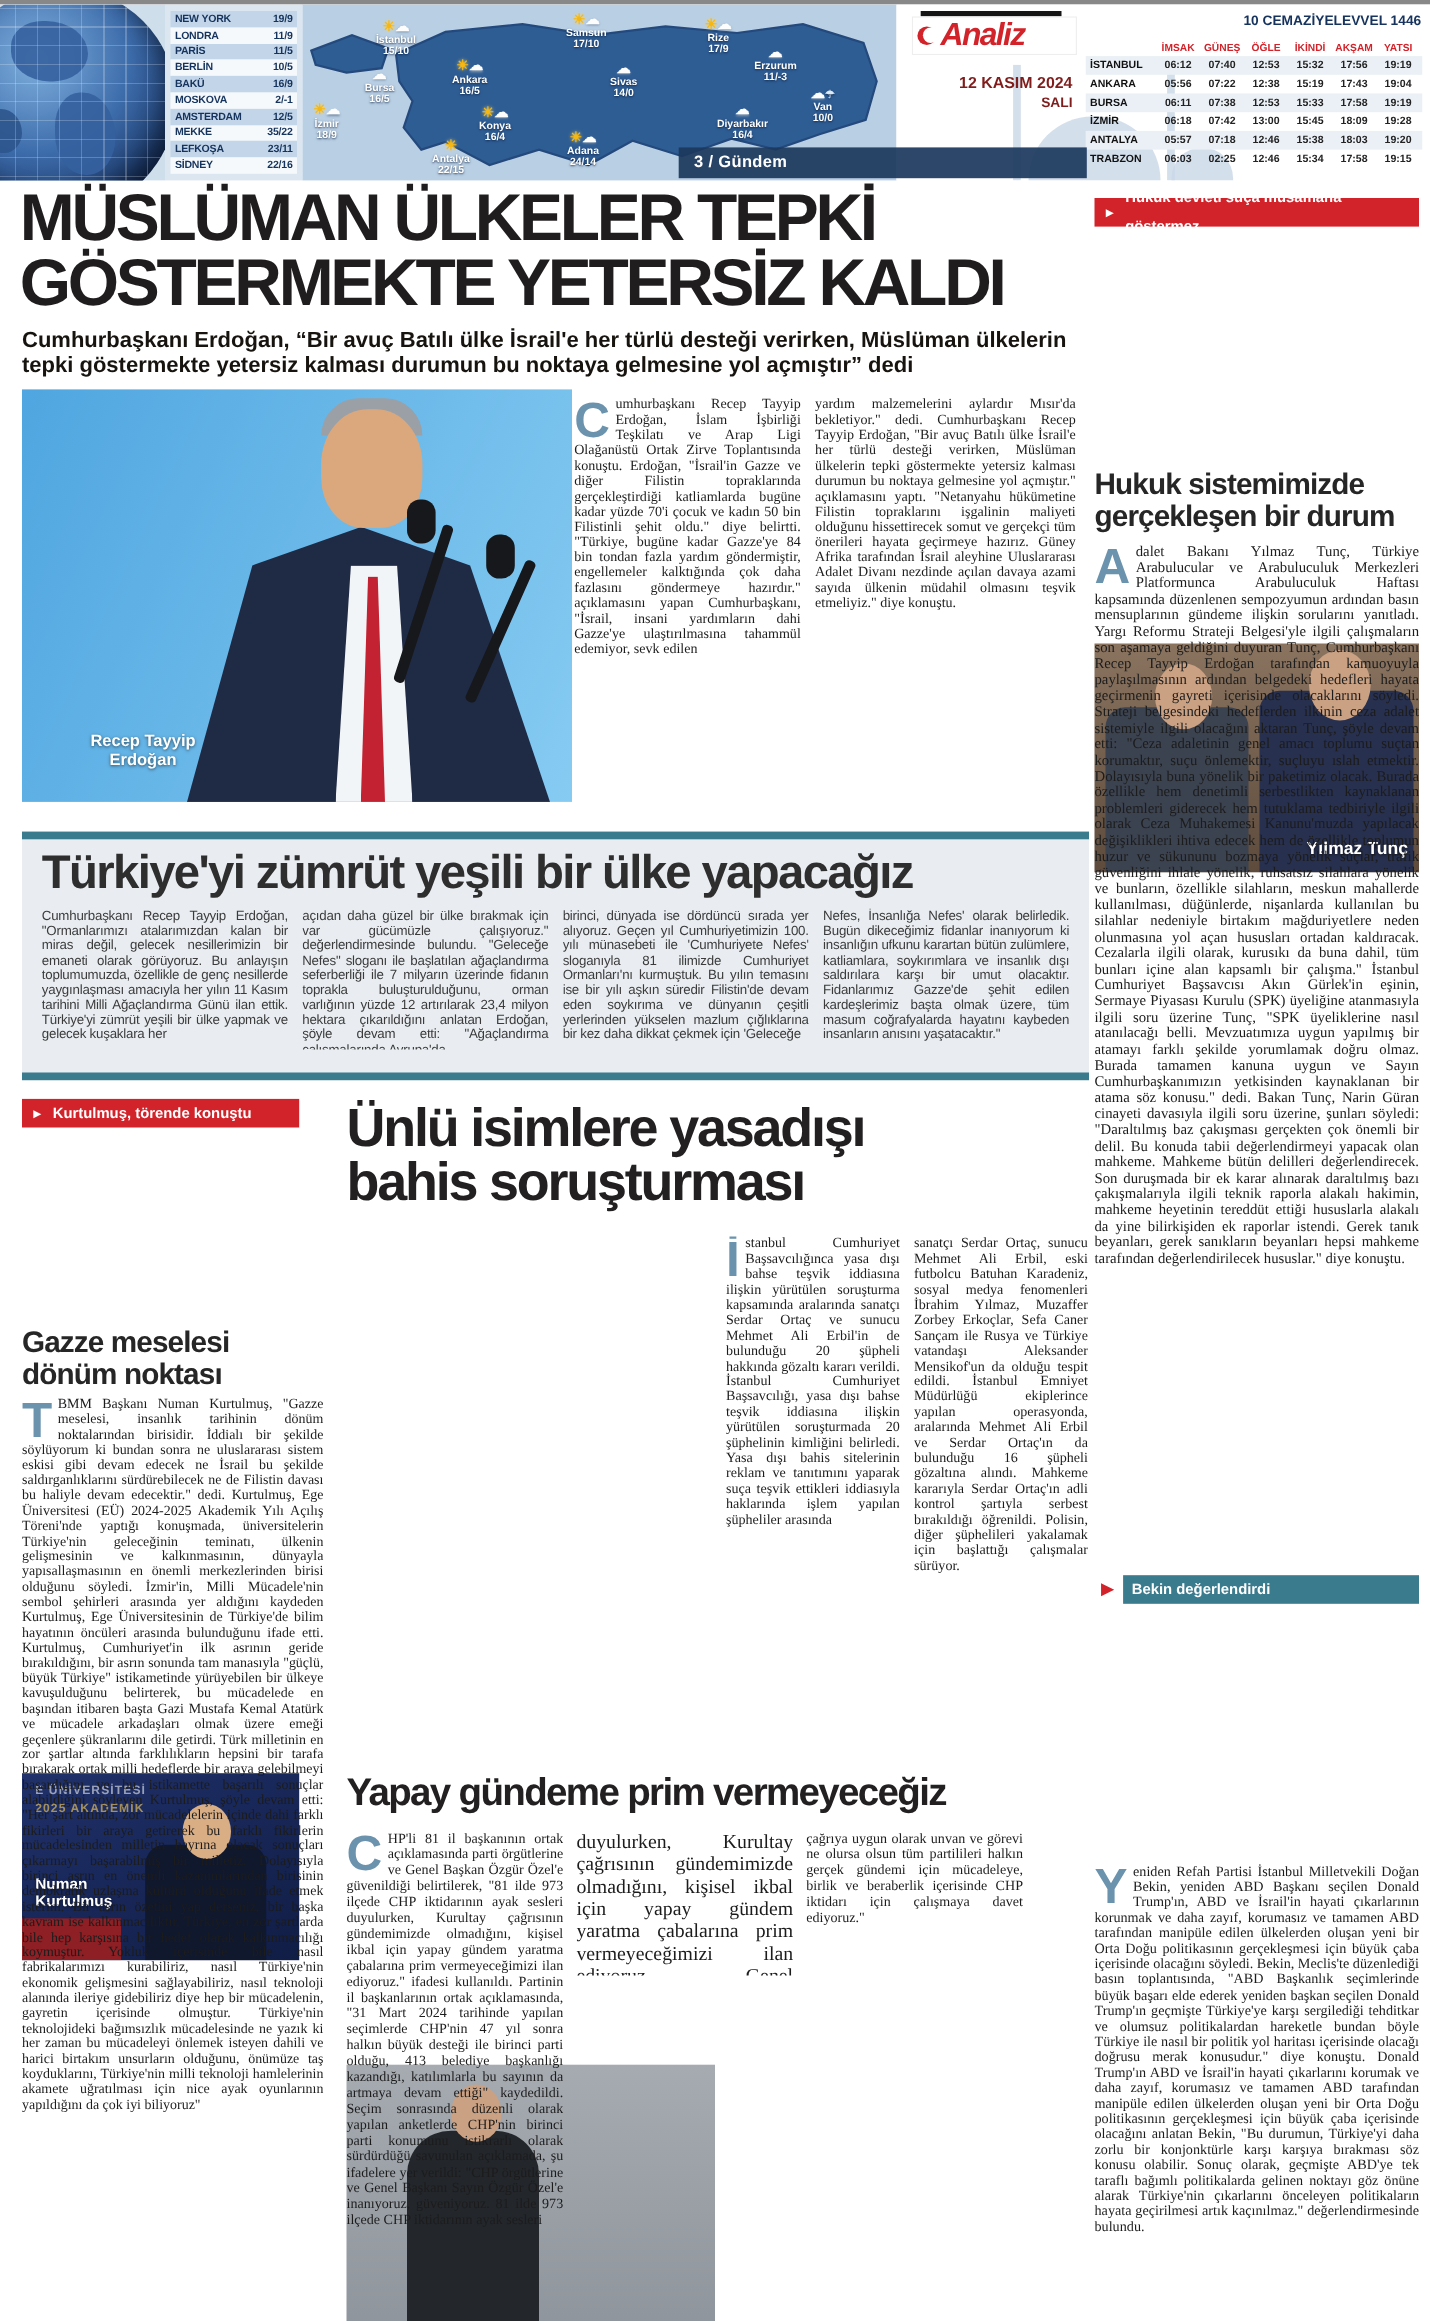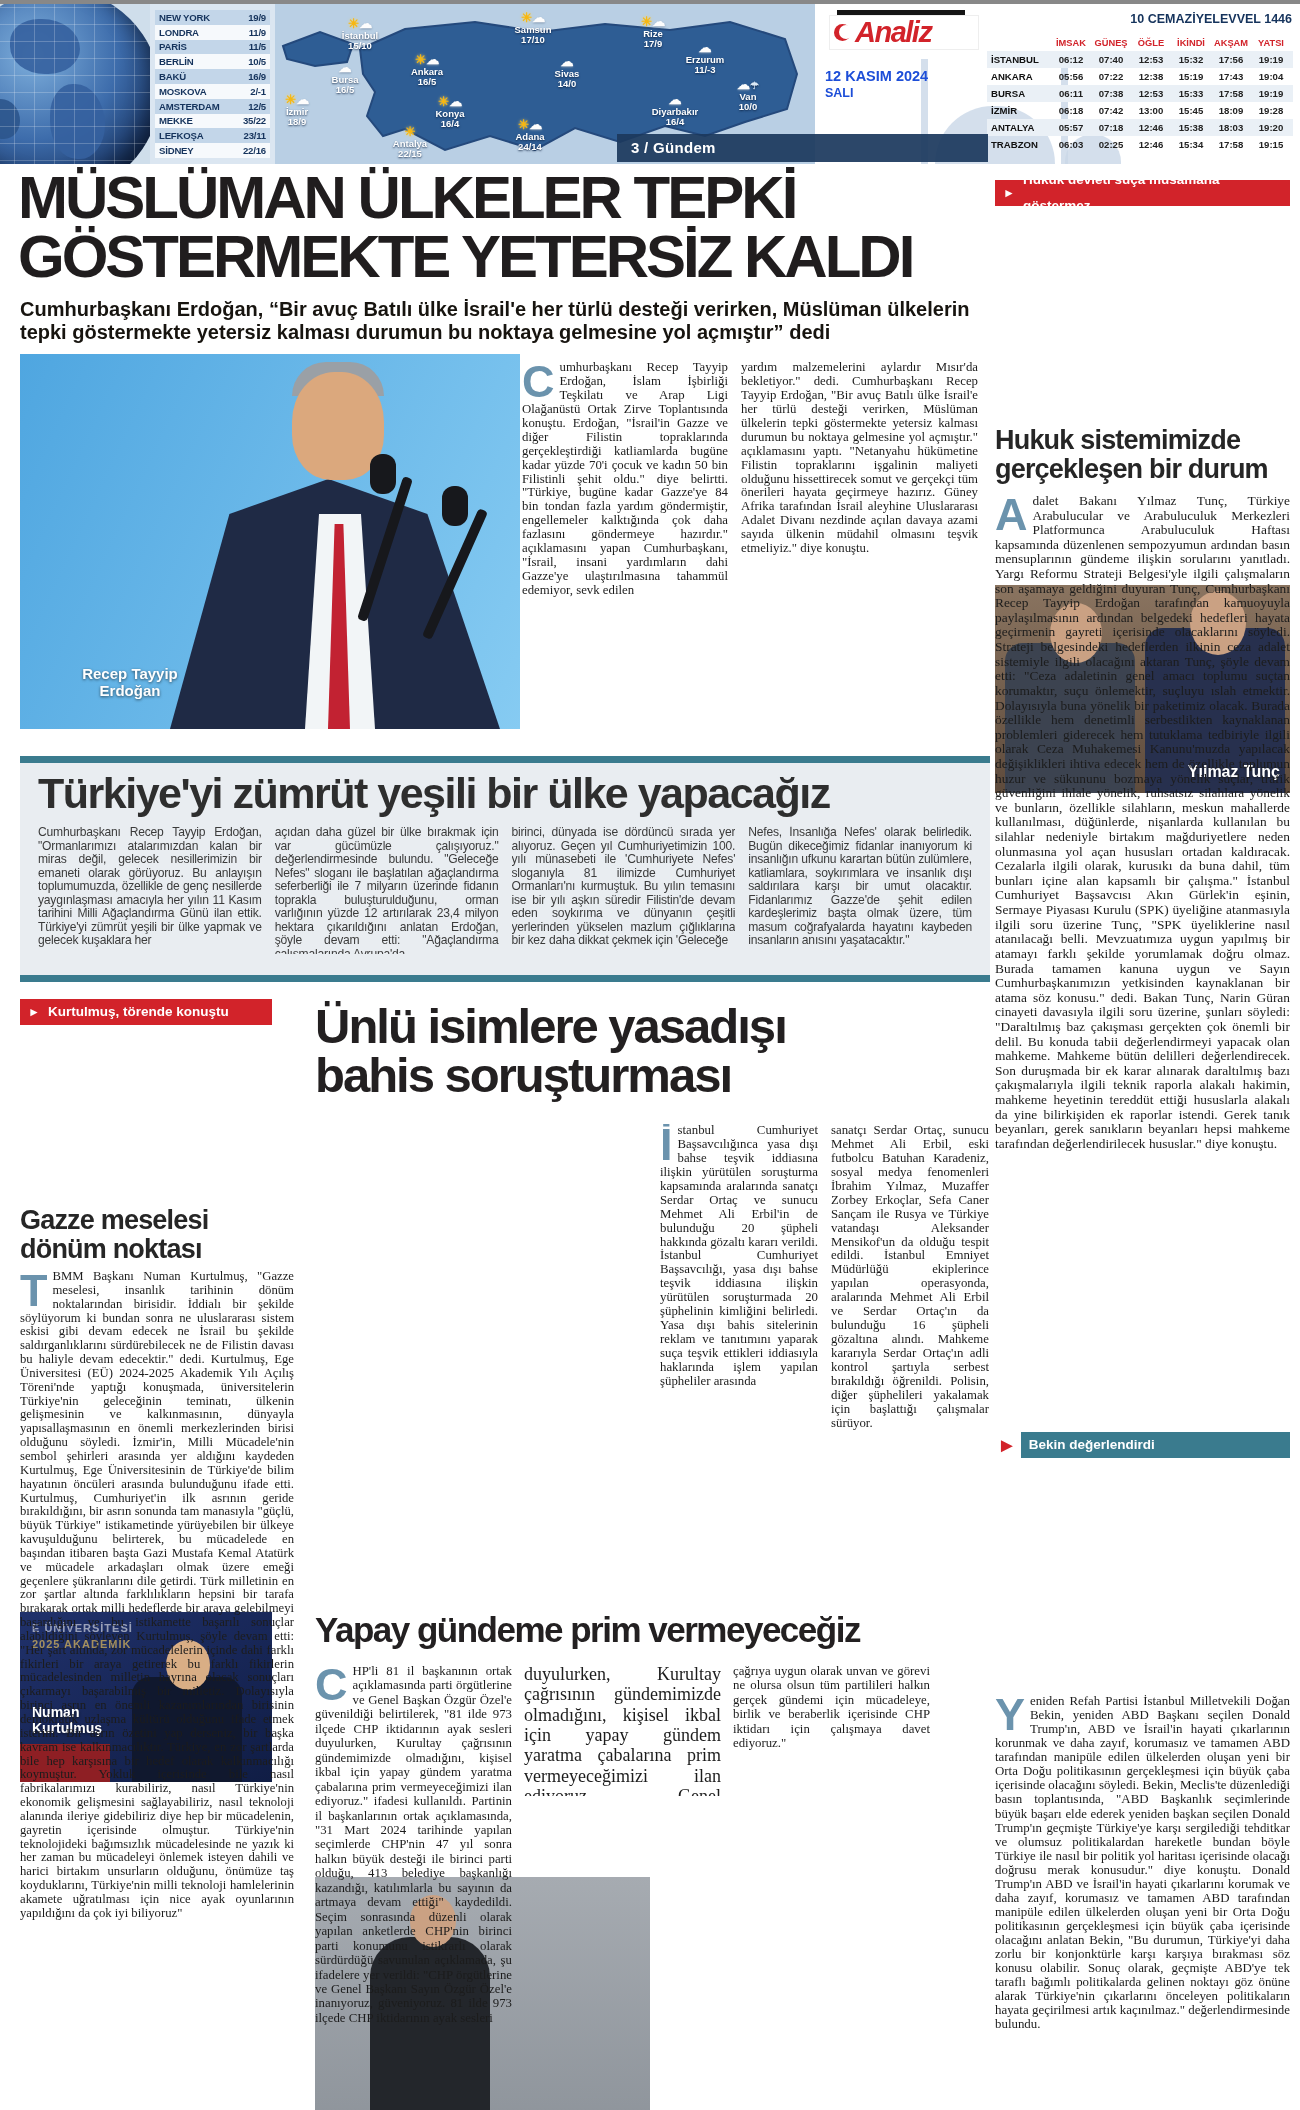--- a/index.html
+++ b/index.html
@@ -35,21 +35,21 @@
   .mosque { position:absolute; background:#c9d7e7; opacity:.8; }
   .dome  { left:120px; bottom:0; width:120px; height:58px; border-radius:60px 60px 0 0; }
   .dome2 { left:250px; bottom:0; width:56px; height:30px; border-radius:28px 28px 0 0; }
   .min   { bottom:0; width:7px; height:105px; }
   .logo-wrap { position:absolute; left:14px; top:6px; width:150px; }
   .logo-topbar { height:5px; background:#151515; width:128px; margin-left:8px; }
   .logo-row { display:flex; align-items:center; gap:4px; background:#fff; padding:2px 4px; border:1px solid #eee; }
   .crescent { width:17px; height:17px; border-radius:50%; background:#d2232a; position:relative; flex:0 0 17px; }
   .crescent::after { content:""; position:absolute; left:5px; top:1px; width:14px; height:14px; border-radius:50%; background:#fff; }
   .logo-text { color:#d2232a; font-weight:900; font-style:italic; font-size:29px; letter-spacing:-1.5px; line-height:1; }
-  .mast-date { position:absolute; left:10px; top:64px; width:150px; text-align:left; color:#1d4ed8; }
+  .mast-date { position:absolute; left:10px; top:64px; width:150px; text-align:right; color:#7f1d1d; }
   .mast-date .d1 { font-size:14.5px; font-weight:800; }
   .mast-date .d2 { font-size:12.5px; font-weight:700; margin-top:2px; }
   .hijri { position:absolute; right:8px; top:8px; font-size:12.5px; font-weight:800; color:#15335c; }
   .ptable { position:absolute; left:172px; top:30px; width:306px; }
   .prow { display:grid; grid-template-columns:64px repeat(6,40px); height:17px; align-items:center; }
   .prow span { font-size:9.6px; font-weight:700; color:#222; text-align:center; }
   .prow .pcity { text-align:left; padding-left:4px; color:#111; }
   .prow.phead span { color:#d2232a; font-size:9.3px; }
   .prow:nth-child(even) { background:#eaf0f6; }
 

